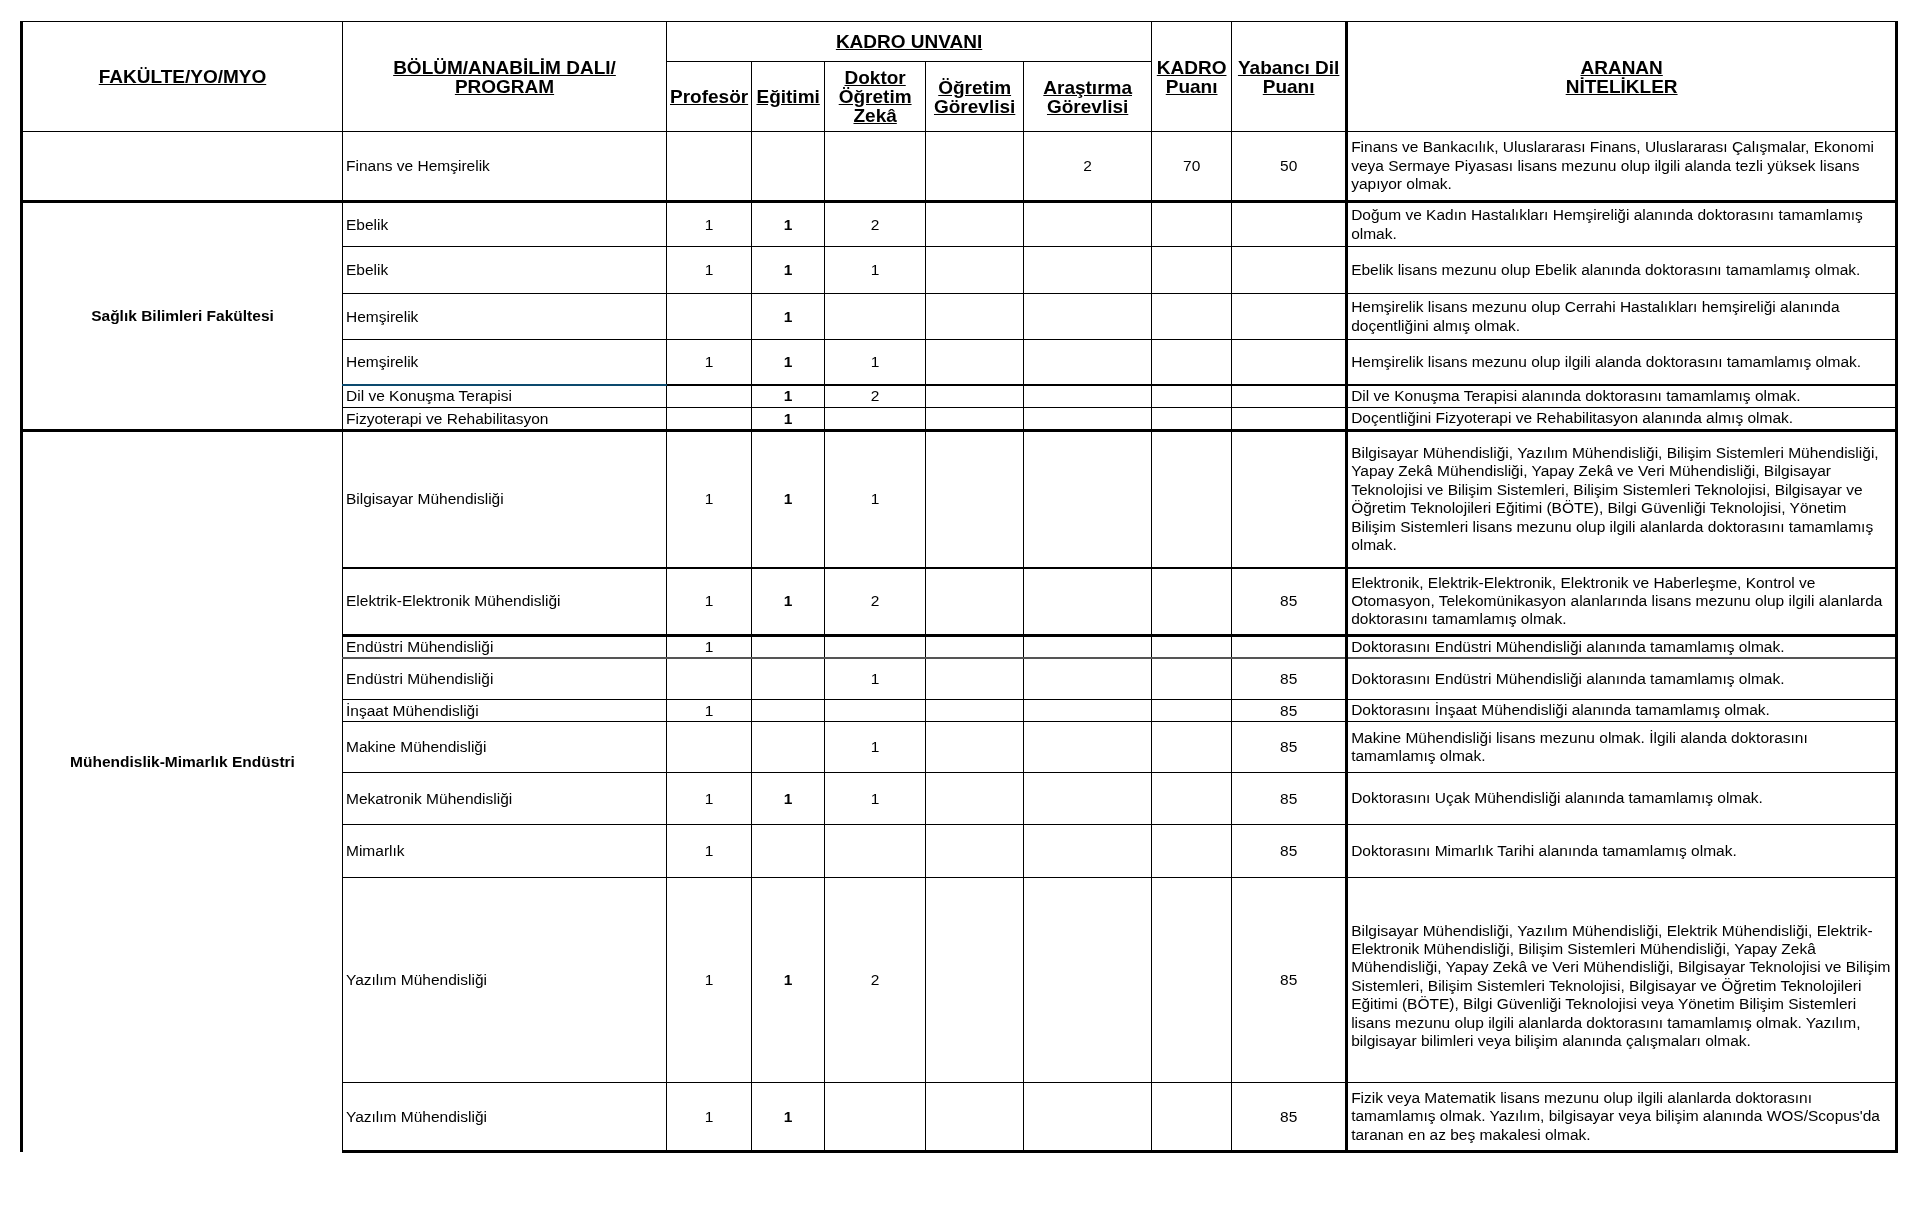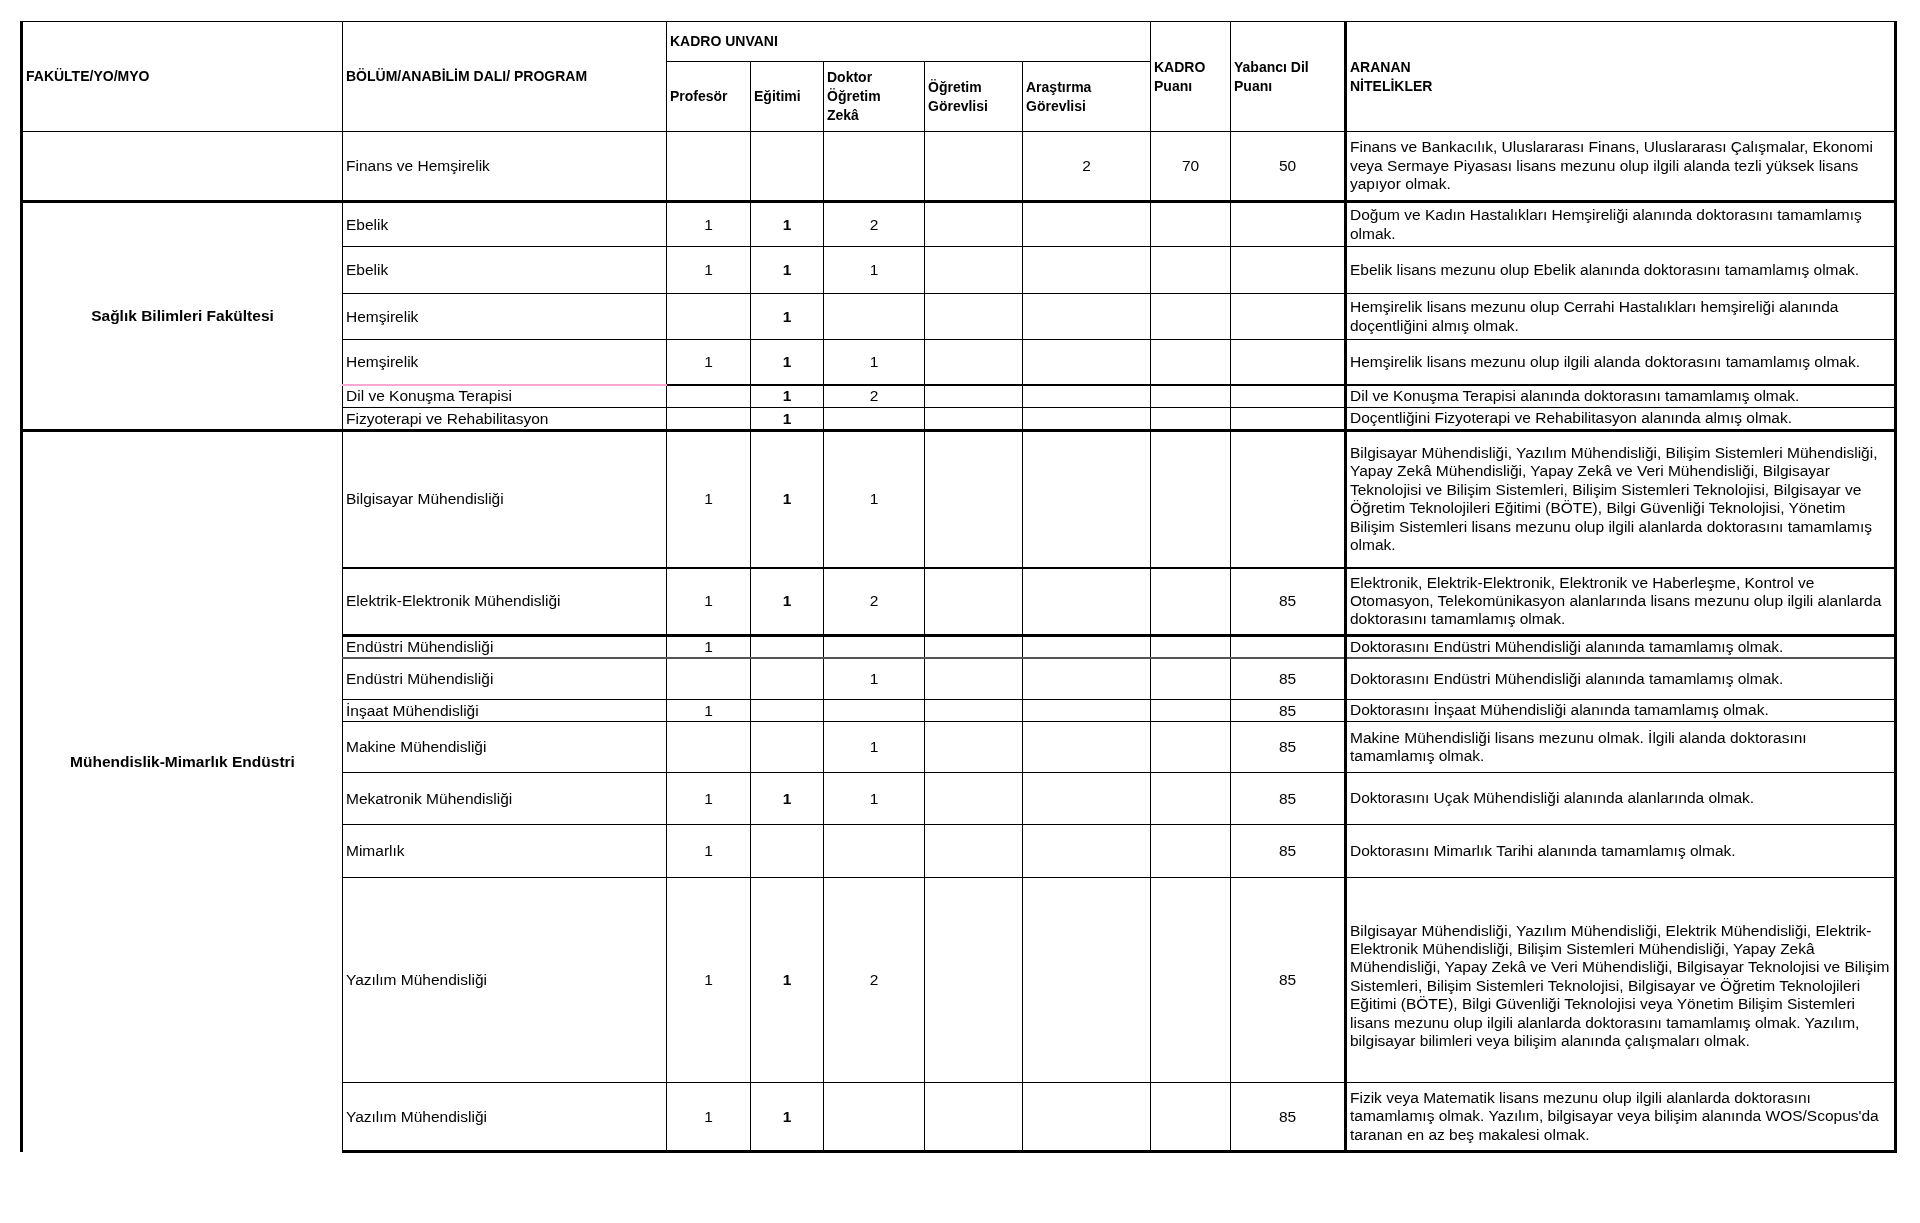--- a/index.html
+++ b/index.html
@@ -1,20 +1,20 @@
 <!DOCTYPE html>
 <html><head>
 <meta charset="utf-8">
 <style>
   html, body { margin:0; padding:0; background:#ffffff; }
   body { width:1920px; height:1223px; position:relative; overflow:hidden;
          font-family:"Liberation Sans", sans-serif; color:#000; }
   table.grid { position:absolute; left:20px; top:21px; border-collapse:collapse; table-layout:fixed; }
   table.grid td, table.grid th { border:1px solid #000; padding:0 3px; box-sizing:border-box; overflow:hidden; }
-  th { font-weight:bold; font-size:14px; text-align:left; vertical-align:middle; line-height:19px; }
+  th { font-weight:bold; font-size:19px; text-align:center; vertical-align:middle; line-height:19px;text-decoration:underline; }
   td { font-size:15.5px; line-height:18px; vertical-align:middle; }
   td.num { text-align:center; }
   td.bold { font-weight:bold; }
   td.prog { text-align:left; white-space:nowrap; }
   td.req { text-align:left; font-size:15.5px; line-height:18.4px; padding:0 4px; }
   td.fac { font-weight:bold; text-align:center; font-size:15.5px; }
   td.fac.open { border-bottom:none; }
   .thick-top td, .thick-top th { border-top:4px solid #000; }
   .thick-l { border-left:3px solid #000 !important; }
   .thick-r { border-right:3px solid #000 !important; }
@@ -128,21 +128,21 @@
       <td class="num">1</td>
       <td class="num bold">1</td>
       <td class="num">1</td>
       <td class="num"></td>
       <td class="num"></td>
       <td class="num"></td>
       <td class="num"></td>
       <td class="req thick-l thick-r">Hemşirelik lisans mezunu olup ilgili alanda doktorasını tamamlamış olmak.</td>
     </tr>
     <tr style="height:23px">
-      <td class="prog" style="border-top:2px solid #f9a8d4">Dil ve Konuşma Terapisi</td>
+      <td class="prog" style="border-top:2px solid #0c4a6e">Dil ve Konuşma Terapisi</td>
       <td class="num" style="border-top:2px solid #000"></td>
       <td class="num bold" style="border-top:2px solid #000">1</td>
       <td class="num" style="border-top:2px solid #000">2</td>
       <td class="num" style="border-top:2px solid #000"></td>
       <td class="num" style="border-top:2px solid #000"></td>
       <td class="num" style="border-top:2px solid #000"></td>
       <td class="num" style="border-top:2px solid #000"></td>
       <td class="req thick-l thick-r" style="border-top:2px solid #000">Dil ve Konuşma Terapisi alanında doktorasını tamamlamış olmak.</td>
     </tr>
     <tr style="height:23px">
@@ -226,21 +226,21 @@
     </tr>
     <tr style="height:52px">
       <td class="prog">Mekatronik Mühendisliği</td>
       <td class="num">1</td>
       <td class="num bold">1</td>
       <td class="num">1</td>
       <td class="num"></td>
       <td class="num"></td>
       <td class="num"></td>
       <td class="num">85</td>
-      <td class="req thick-l thick-r">Doktorasını Uçak Mühendisliği alanında alanlarında olmak.</td>
+      <td class="req thick-l thick-r">Doktorasını Uçak Mühendisliği alanında tamamlamış olmak.</td>
     </tr>
     <tr style="height:53px">
       <td class="prog">Mimarlık</td>
       <td class="num">1</td>
       <td class="num bold"></td>
       <td class="num"></td>
       <td class="num"></td>
       <td class="num"></td>
       <td class="num"></td>
       <td class="num">85</td>

